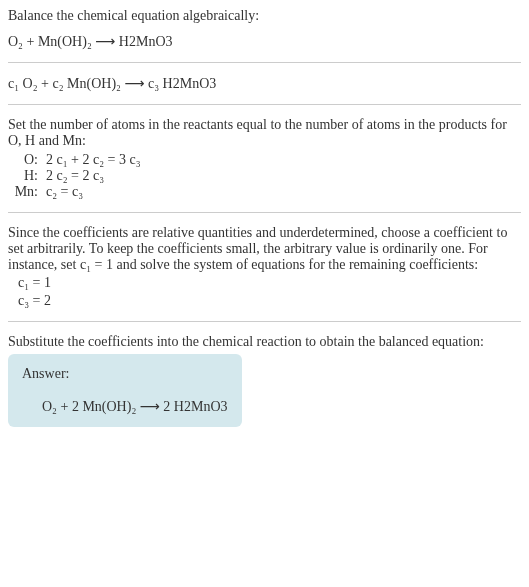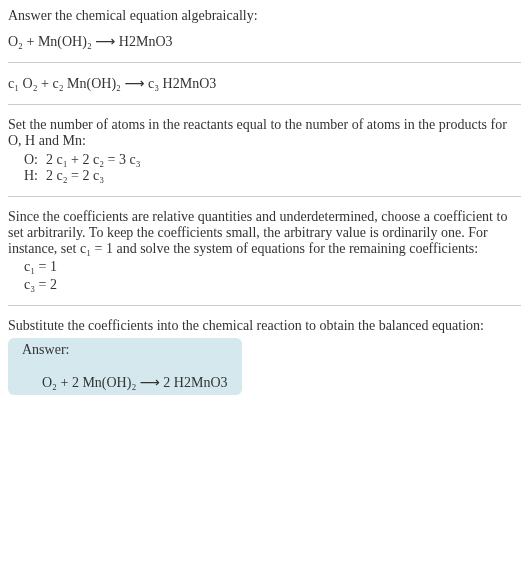--- a/index.html
+++ b/index.html
@@ -31,47 +31,47 @@
     }
     .atom-label {
       width: 30px;
       text-align: right;
       padding-right: 8px;
     }
     .atom-eq {
       flex: 1;
     }
     .coeff-line {
-      margin: 2px 16px;
+      margin: 2px 10px;
     }
     .answer-box {
       background: #d4e8ed;
       border-radius: 6px;
-      padding: 4px 14px;
+      padding: 12px 14px;
       display: inline-block;
       margin-top: 4px;
     }
     .answer-label {
       margin-bottom: 6px;
     }
     .answer-eq {
       padding-left: 20px;
       margin-top: 16px;
     }
     .sub-i {
       font-style: italic;
       font-size: 0.75em;
       vertical-align: sub;
     }
   </style>
 </head>
 <body>
 
 <div class="section">
-  <div>Answer the chemical equation algebraically:</div>
+  <div>Balance the chemical equation algebraically:</div>
   <div class="equation-line">O₂ + Mn(OH)₂ ⟶ H2MnO3</div>
 </div>
 
 <hr>
 
 <div class="section">
   <div class="equation-line">c₁ O₂ + c₂ Mn(OH)₂ ⟶ c₃ H2MnO3</div>
 </div>
 
 <hr>
@@ -79,20 +79,24 @@
 <div class="section">
   <div>Set the number of atoms in the reactants equal to the number of atoms in the products for O, H and Mn:</div>
   <div class="atom-table">
     <div class="atom-row">
       <div class="atom-label">O:</div>
       <div class="atom-eq">2 c₁ + 2 c₂ = 3 c₃</div>
     </div>
     <div class="atom-row">
       <div class="atom-label">H:</div>
       <div class="atom-eq">2 c₂ = 2 c₃</div>
+    </div>
+    <div class="atom-row">
+      <div class="atom-label">Mn:</div>
+      <div class="atom-eq">c₂ = c₃</div>
     </div>
   </div>
 </div>
 
 <hr>
 
 <div class="section">
   <div>Since the coefficients are relative quantities and underdetermined, choose a coefficient to set arbitrarily. To keep the coefficients small, the arbitrary value is ordinarily one. For instance, set c₁ = 1 and solve the system of equations for the remaining coefficients:</div>
   <div class="coeff-line">c₁ = 1</div>
   <div class="coeff-line">c₃ = 2</div>

